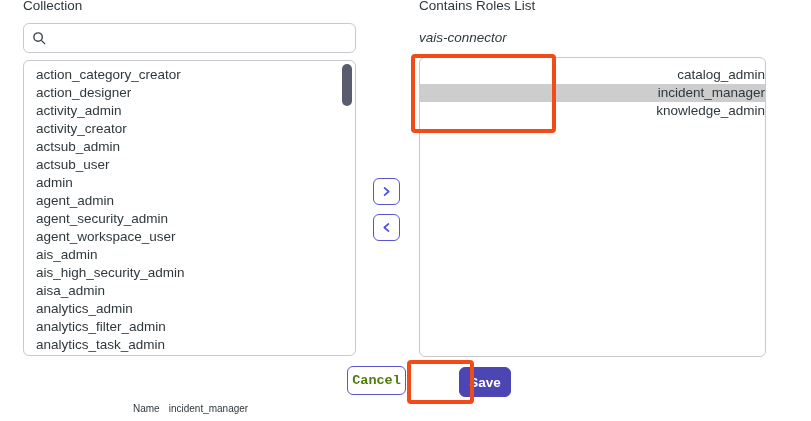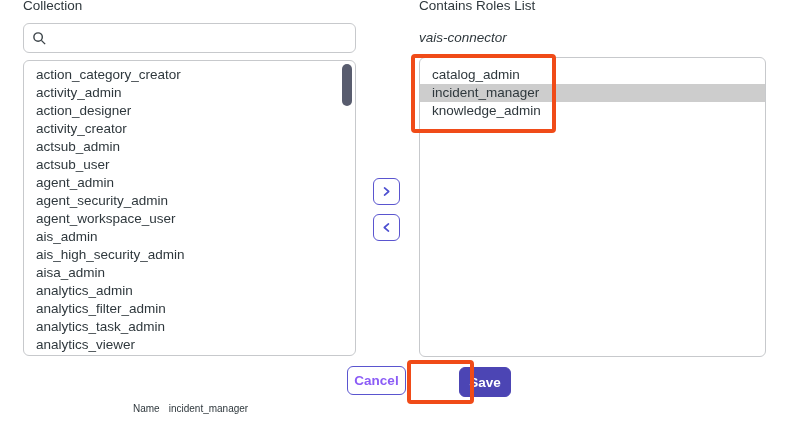--- a/index.html
+++ b/index.html
@@ -14,41 +14,41 @@
     border:1px solid #c7c9cc; border-radius:6px; background:#fff;
     display:flex; align-items:center; padding:0 8px; }
   .search-box input { border:none; outline:none; flex:1; font-size:13.5px;
     font-family:"Liberation Sans", sans-serif; background:transparent; }
   .search-icon { width:15px; height:15px; margin-right:6px; flex:0 0 auto; }
 
   
   .listbox { position:absolute; background:#fff; border:1px solid #c7c9cc;
     border-radius:6px; overflow:hidden; }
   .listbox.left { left:23px; top:60px; width:333px; height:296px; padding-top:5px; }
-  .listbox.right { left:419px; top:57px; width:347px; height:300px; padding-top:8px; }
+  .listbox.right { left:419px; top:57px; width:347px; height:300px; padding-top:8px;text-align:right; }
   .row { height:18px; line-height:18px; padding-left:12px; font-size:13.5px;
     white-space:nowrap; color:#2f383d; }
   .row.selected { background:#cdcdcd; }
 
   
   .scroll-thumb { position:absolute; right:3px; top:3px; width:10px; height:42px;
     background:#585c6e; border-radius:5px; }
 
   
   .arrow-btn { position:absolute; width:27px; height:27px; background:#fff;
     border:1.5px solid #5a55cf; border-radius:6px;
     display:flex; align-items:center; justify-content:center; cursor:pointer; }
   .arrow-btn svg { display:block; }
 
   
   .btn { position:absolute; border-radius:6px; font-size:13.5px; font-weight:bold;
     font-family:"Liberation Sans", sans-serif;
     display:flex; align-items:center; justify-content:center; cursor:pointer; }
   .btn.cancel { left:347px; top:366px; width:59px; height:29px; background:#fff;
-    border:1.5px solid #5a55cf; color:#8b5cf6; }
+    border:1.5px solid #5a55cf; color:#4d7c0f;font-family:Liberation Mono, monospace; }
   .btn.save { left:414px; top:367px; width:52px; height:30px; background:#4c45b4;
     border:1px solid #4c45b4; color:#fff;margin-left:45px; }
 
   
   .annotation { position:absolute; border:4px solid #f04b18; border-radius:4px;
     background:transparent; pointer-events:none; z-index:5; }
   .annotation.roles { left:411px; top:54px; width:145px; height:79px; }
   .annotation.save { left:407px; top:360px; width:67px; height:44px; }
 
   
@@ -66,25 +66,26 @@
   <div class="search-box">
     <svg class="search-icon" viewBox="0 0 16 16" fill="none" stroke="#3c4449" stroke-width="1.5">
       <circle cx="6.5" cy="6.5" r="4.5"></circle>
       <line x1="10" y1="10" x2="14" y2="14"></line>
     </svg>
     <input type="text" placeholder="" style="">
   </div>
 
   <div class="listbox left">
     <div class="row">action_category_creator</div>
+      <div class="row">action_designer</div>
       <div class="row">activity_admin</div>
-      <div class="row">action_designer</div>
       <div class="row">activity_creator</div>
       <div class="row">actsub_admin</div>
       <div class="row">actsub_user</div>
+      <div class="row">admin</div>
       <div class="row">agent_admin</div>
       <div class="row">agent_security_admin</div>
       <div class="row">agent_workspace_user</div>
       <div class="row">ais_admin</div>
       <div class="row">ais_high_security_admin</div>
       <div class="row">aisa_admin</div>
       <div class="row">analytics_admin</div>
       <div class="row">analytics_filter_admin</div>
       <div class="row">analytics_task_admin</div>
       <div class="row">analytics_viewer</div>

